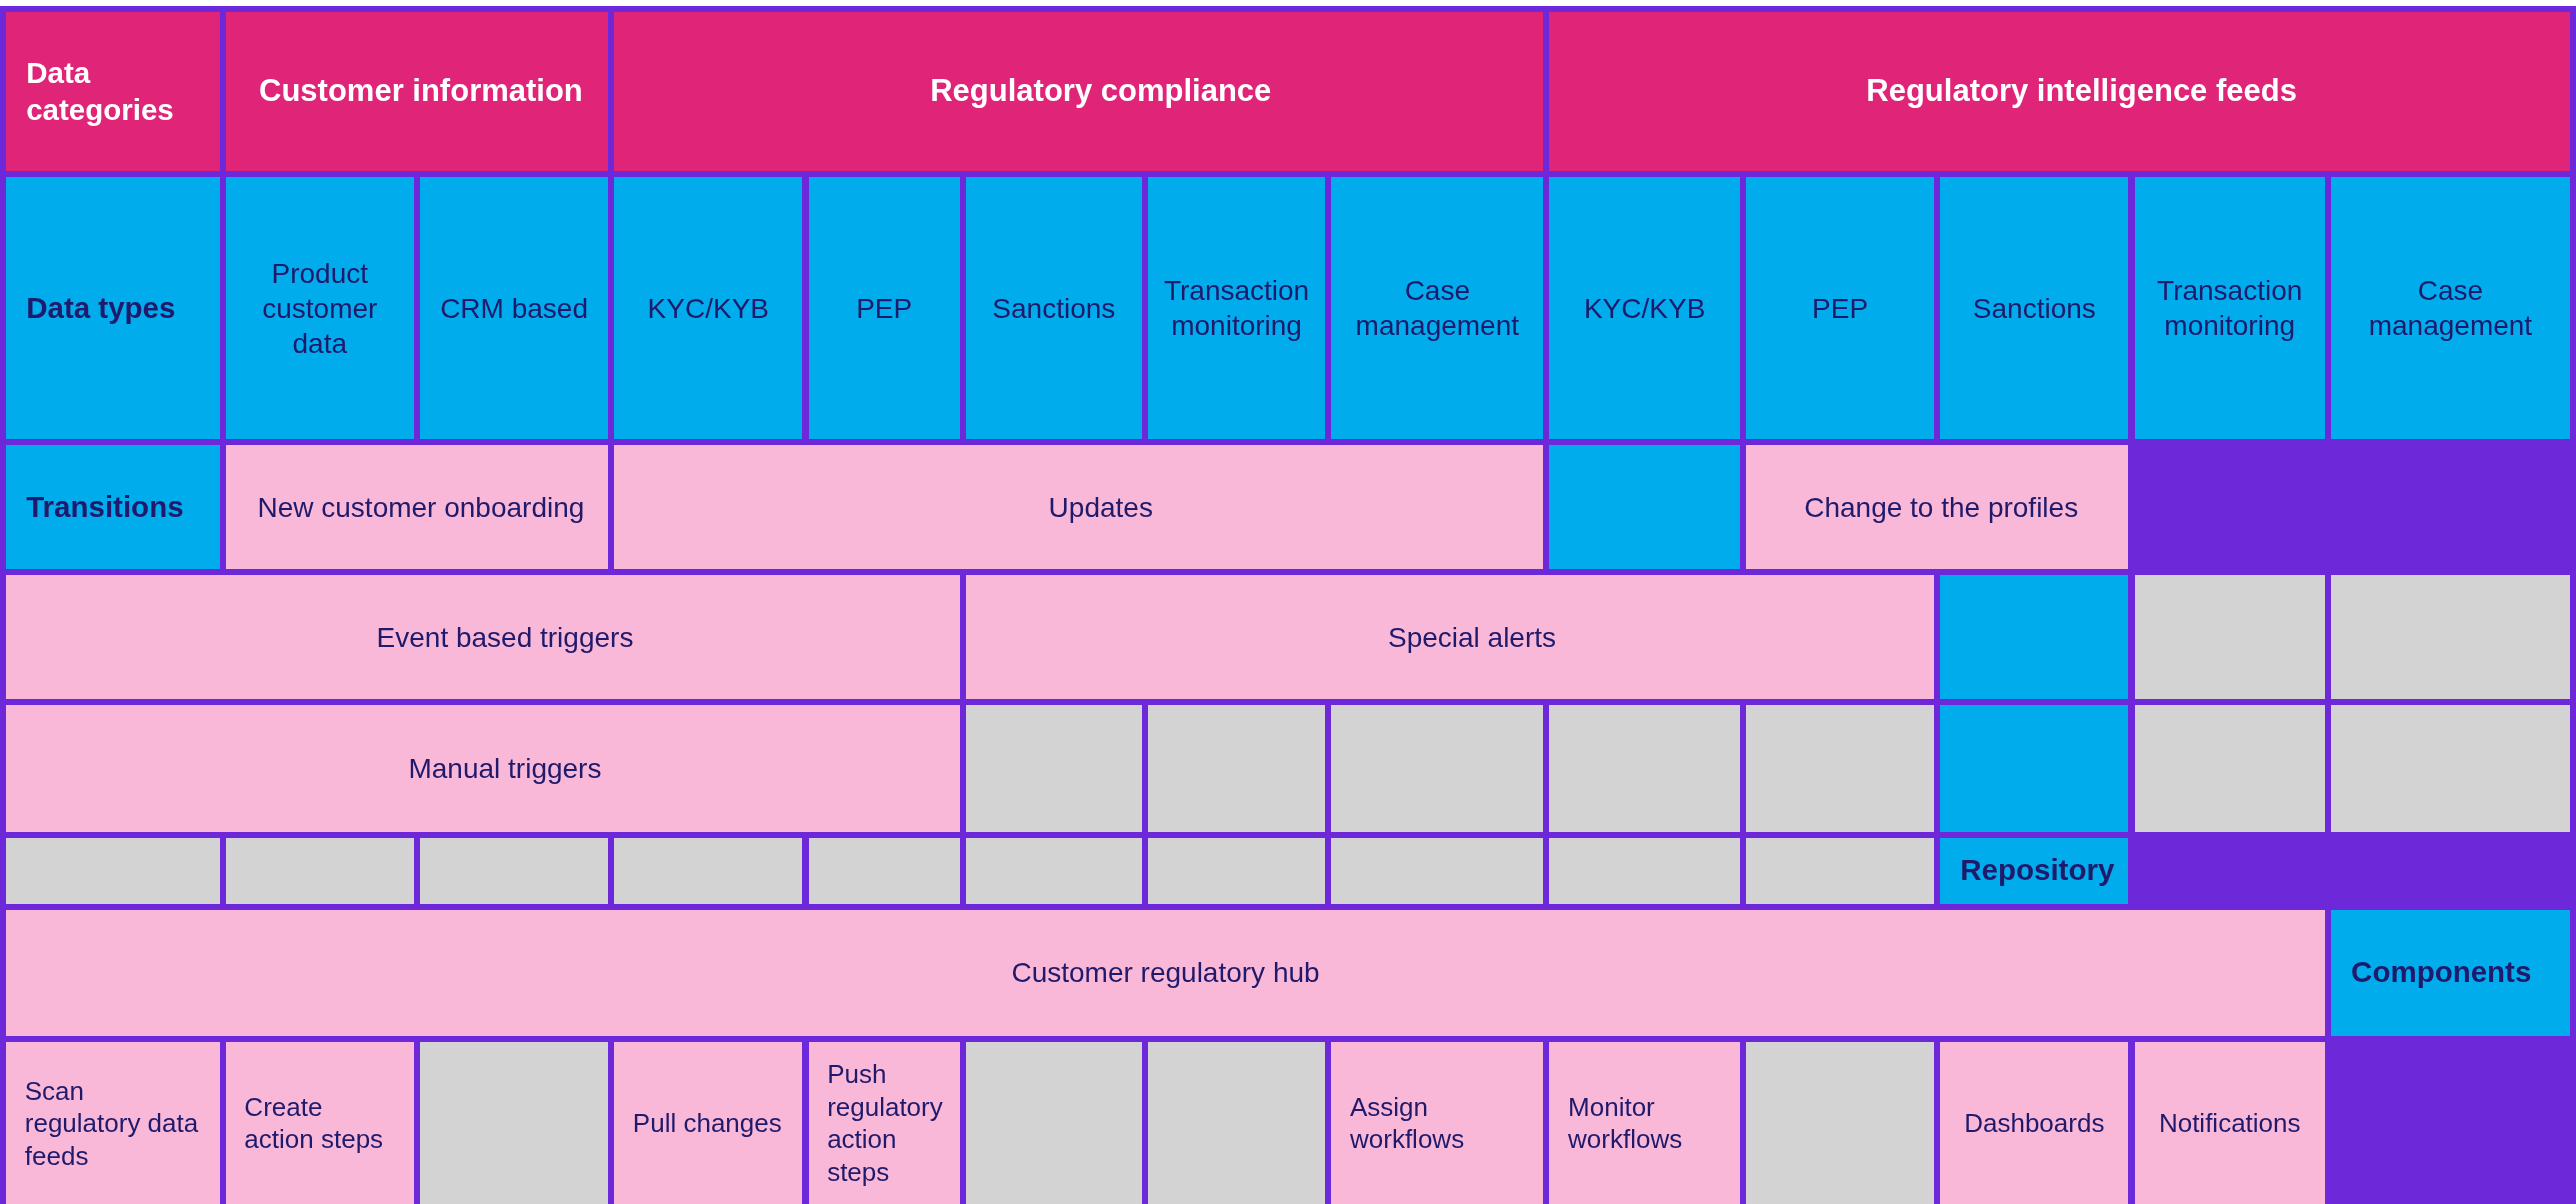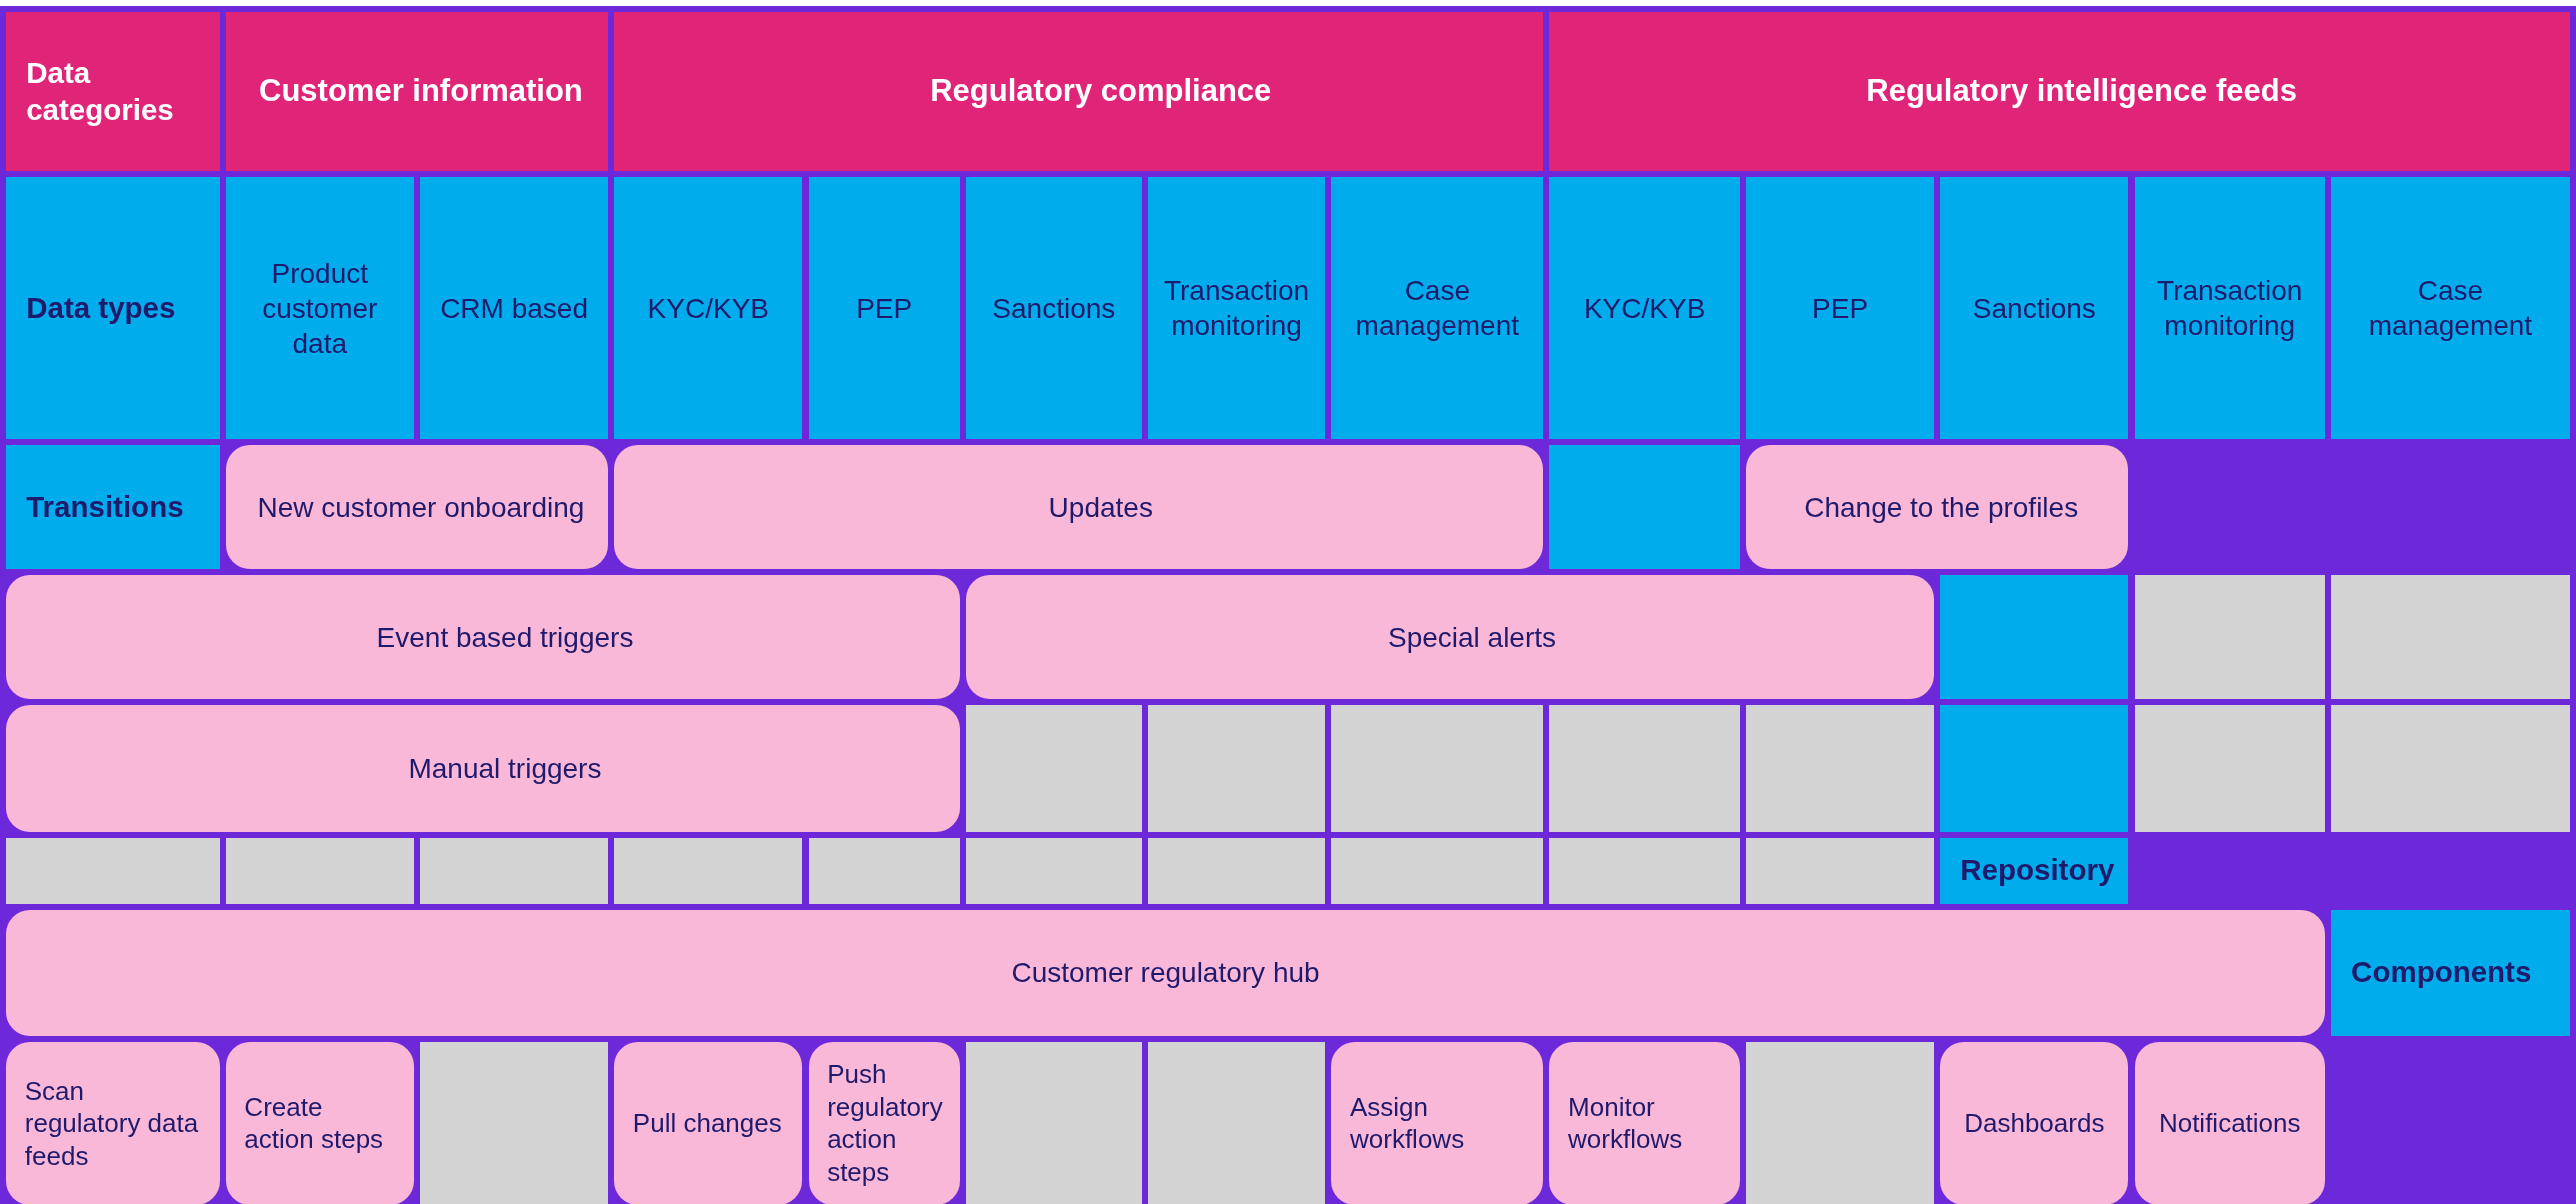--- a/index.html
+++ b/index.html
@@ -24,21 +24,21 @@
     display: flex;
     align-items: center;
     justify-content: center;
     text-align: center;
     line-height: 1.25;
     box-sizing: border-box;
     overflow: hidden;
   }
   .magenta { background: #E02478; color: #ffffff; }
   .blue    { background: #00ACEB; color: #1F1A6C; }
-  .pink    { background: #F9B8D7; color: #1F1A6C; border-radius: 24px; }
+  .pink    { background: #F9B8D7; color: #1F1A6C; }
   .gray    { background: #D3D3D3; }
   .group-header { font-weight: bold; font-size: 31px; }
   .row-label {
     font-weight: bold;
     font-size: 29.5px;
     justify-content: flex-start;
     text-align: left;
     padding-left: 20px;
     padding-right: 12.4px;
   }

